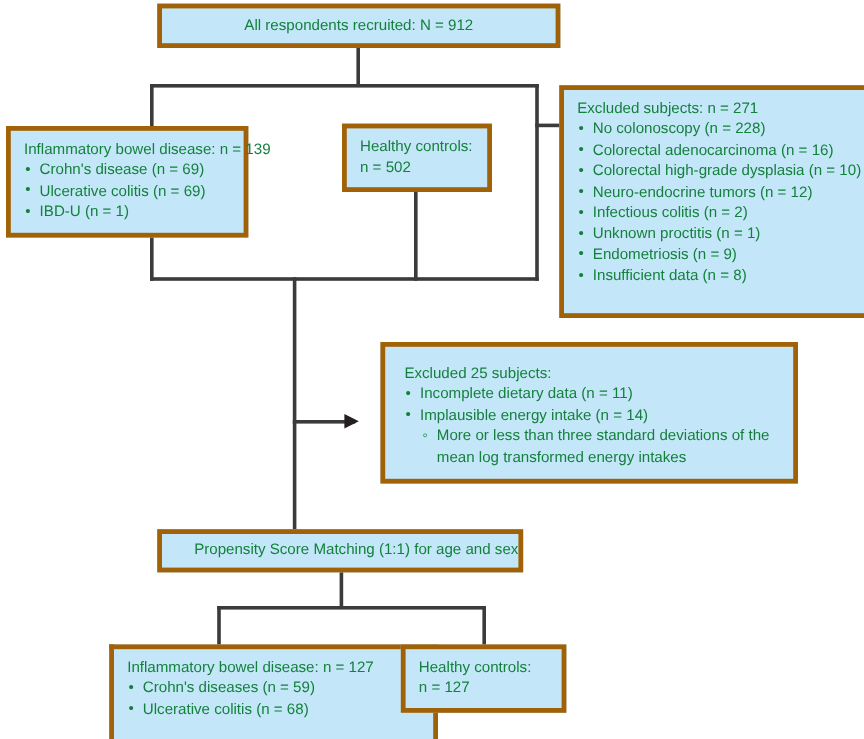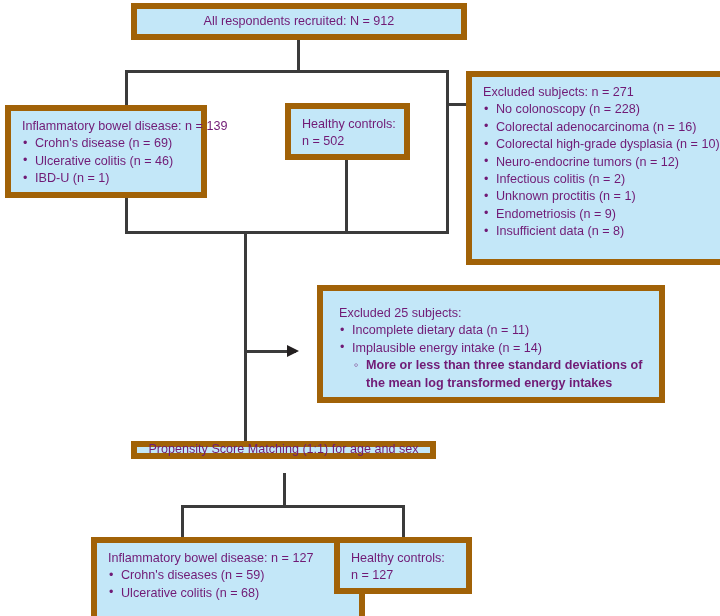--- a/index.html
+++ b/index.html
@@ -13,24 +13,24 @@
     height: 616px;
     background: #ffffff;
     overflow: hidden;
     font-family: "Liberation Sans", sans-serif;
     color: #231f20;
   }
   .box {
     position: absolute;
     box-sizing: border-box;
     background: #c3e7f8;
-    border: 6px solid #a16207;
+    border: 4px solid #a16207;
     font-size: 12.6px;
     line-height: 17.4px;
-    color: #701a75;
+    color: #15803d;
     padding: 7px 10px 7px 11px;
   }
   .box.center {
     display: flex;
     align-items: center;
     justify-content: center;
     padding: 0;
   }
   .box .title {
     display: block;
@@ -49,21 +49,20 @@
   ul.bul > li::before {
     content: "\2022";
     position: absolute;
     left: 1px;
     top: -0.5px;
     font-size: 12.6px;
   }
   ul.bul > li.sub {
     padding-left: 27px;
     white-space: normal;
-    font-weight: bold;
   }
   ul.bul > li.sub::before {
     content: "\25E6";
     left: 15px;
     top: -0.5px;
     font-size: 12.6px;
   }
   ul.bul > li.sub .wrap2 {
     display: block;
     padding-left: 0;
@@ -118,21 +117,21 @@
   <div class="ln vl" style="left:402px; top:505px; height:34px;"></div>
 
   <div class="box center" style="left:131px; top:3px; width:336px; height:37px;">
     <span class="title">All respondents recruited: N = 912</span>
   </div>
 
   <div class="box" style="left:5px; top:105px; width:202px; height:93px;">
     <span class="title">Inflammatory bowel disease: n = 139</span>
     <ul class="bul">
       <li>Crohn's disease (n = 69)</li>
-      <li>Ulcerative colitis (n = 46)</li>
+      <li>Ulcerative colitis (n = 69)</li>
       <li>IBD-U (n = 1)</li>
     </ul>
   </div>
 
   <div class="box" style="left:285px; top:103px; width:125px; height:57px;">
     <span class="title">Healthy controls:</span>
     <span class="title">n = 502</span>
   </div>
 
   <div class="box" style="left:466px; top:71px; width:280px; height:194px;">
@@ -153,21 +152,21 @@
     <span class="title">Excluded 25 subjects:</span>
     <ul class="bul">
       <li>Incomplete dietary data (n = 11)</li>
       <li>Implausible energy intake (n = 14)</li>
       <li class="sub">
         <span class="wrap2">More or less than three standard deviations of the mean log transformed energy intakes</span>
       </li>
     </ul>
   </div>
 
-  <div class="box center" style="left:131px; top:441px; width:305px; height:18px;">
+  <div class="box center" style="left:131px; top:441px; width:305px; height:36px;justify-content:flex-end;">
     <span class="title">Propensity Score Matching (1:1) for age and sex</span>
   </div>
 
   <div class="box" style="left:44px; top:537px; width:274px; height:79px; border-bottom:none;margin-left:47px;">
     <span class="title">Inflammatory bowel disease: n = 127</span>
     <ul class="bul">
       <li>Crohn's diseases (n = 59)</li>
       <li>Ulcerative colitis (n = 68)</li>
     </ul>
   </div>

